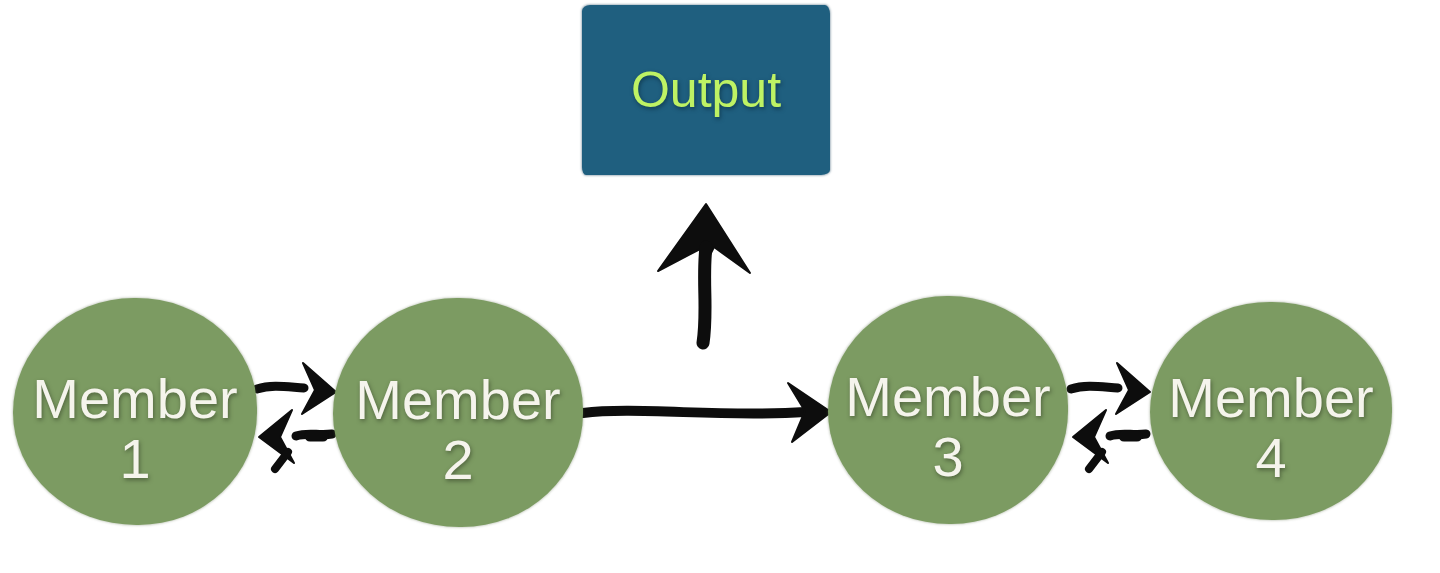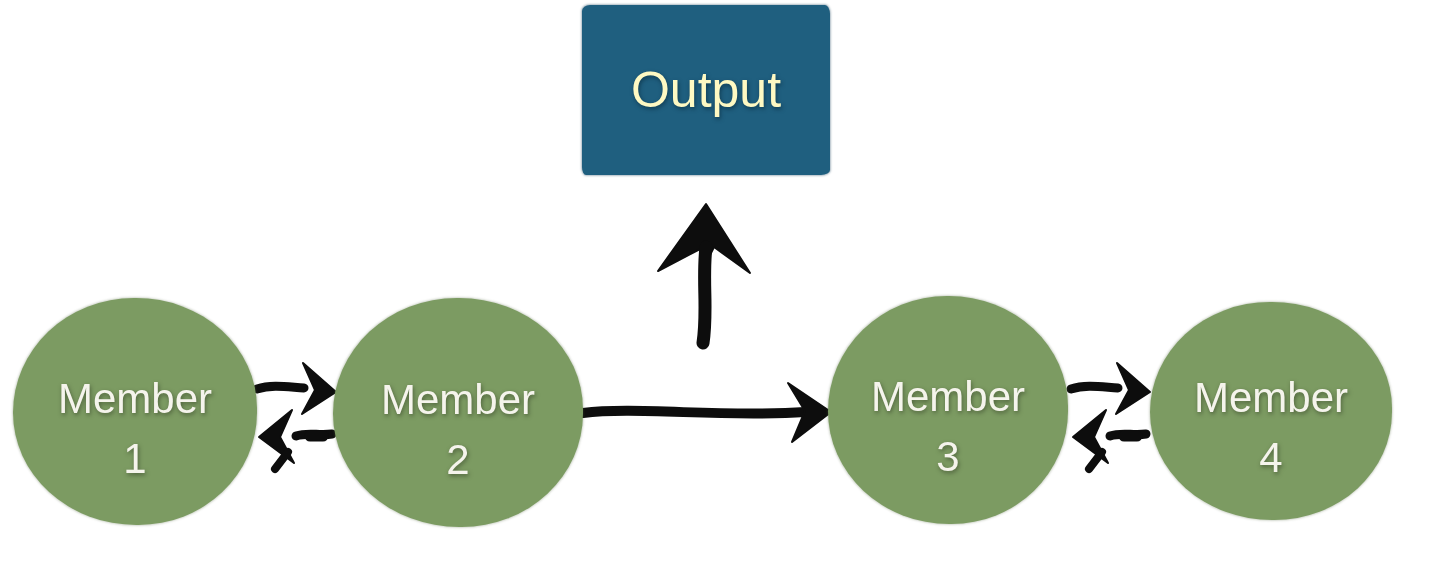--- a/index.html
+++ b/index.html
@@ -21,21 +21,21 @@
     border-radius: 50% 50% 49% 51% / 51% 49% 50% 50%;
     box-shadow: 0 0 2px 1px rgba(80, 100, 60, 0.25);
     display: flex;
     align-items: center;
     justify-content: center;
     text-align: center;
   }
   .member .label-block {
     transform: translateY(17px);
     color: var(--label-text, #f5f4ec);
-    font-size: 42px;
+    font-size: 56px;
     line-height: 60px;
     text-shadow: 1px 2px 4px rgba(40, 50, 30, 0.55);
   }
   .member .label-block span { display: block; }
   .member-1 { left: 13px;   top: 298px; width: 244px; height: 227px; }
   .member-2 { left: 333px;  top: 298px; width: 250px; height: 229px; }
   .member-3 { left: 828px;  top: 296px; width: 240px; height: 228px; }
   .member-4 { left: 1150px; top: 302px; width: 242px; height: 218px; }
 
   .output-box {
@@ -45,21 +45,21 @@
     width: 248px;
     height: 170px;
     background: var(--output-fill, #1f5f7f);
     border-radius: 8px 5px 9px 4px / 6px 9px 5px 8px;
     box-shadow: 0 0 2px 1px rgba(20, 60, 85, 0.35);
     display: flex;
     align-items: center;
     justify-content: center;
   }
   .output-box .output-label {
-    color: #fef9c3;
+    color: #bef264;
     font-size: 50px;
     text-shadow: 1px 2px 4px rgba(0, 25, 40, 0.5);
   }
 
   svg.arrow {
     position: absolute;
     color: var(--arrow, #0d0d0d);
     overflow: visible;
   }
   svg.arrow .stroke {

